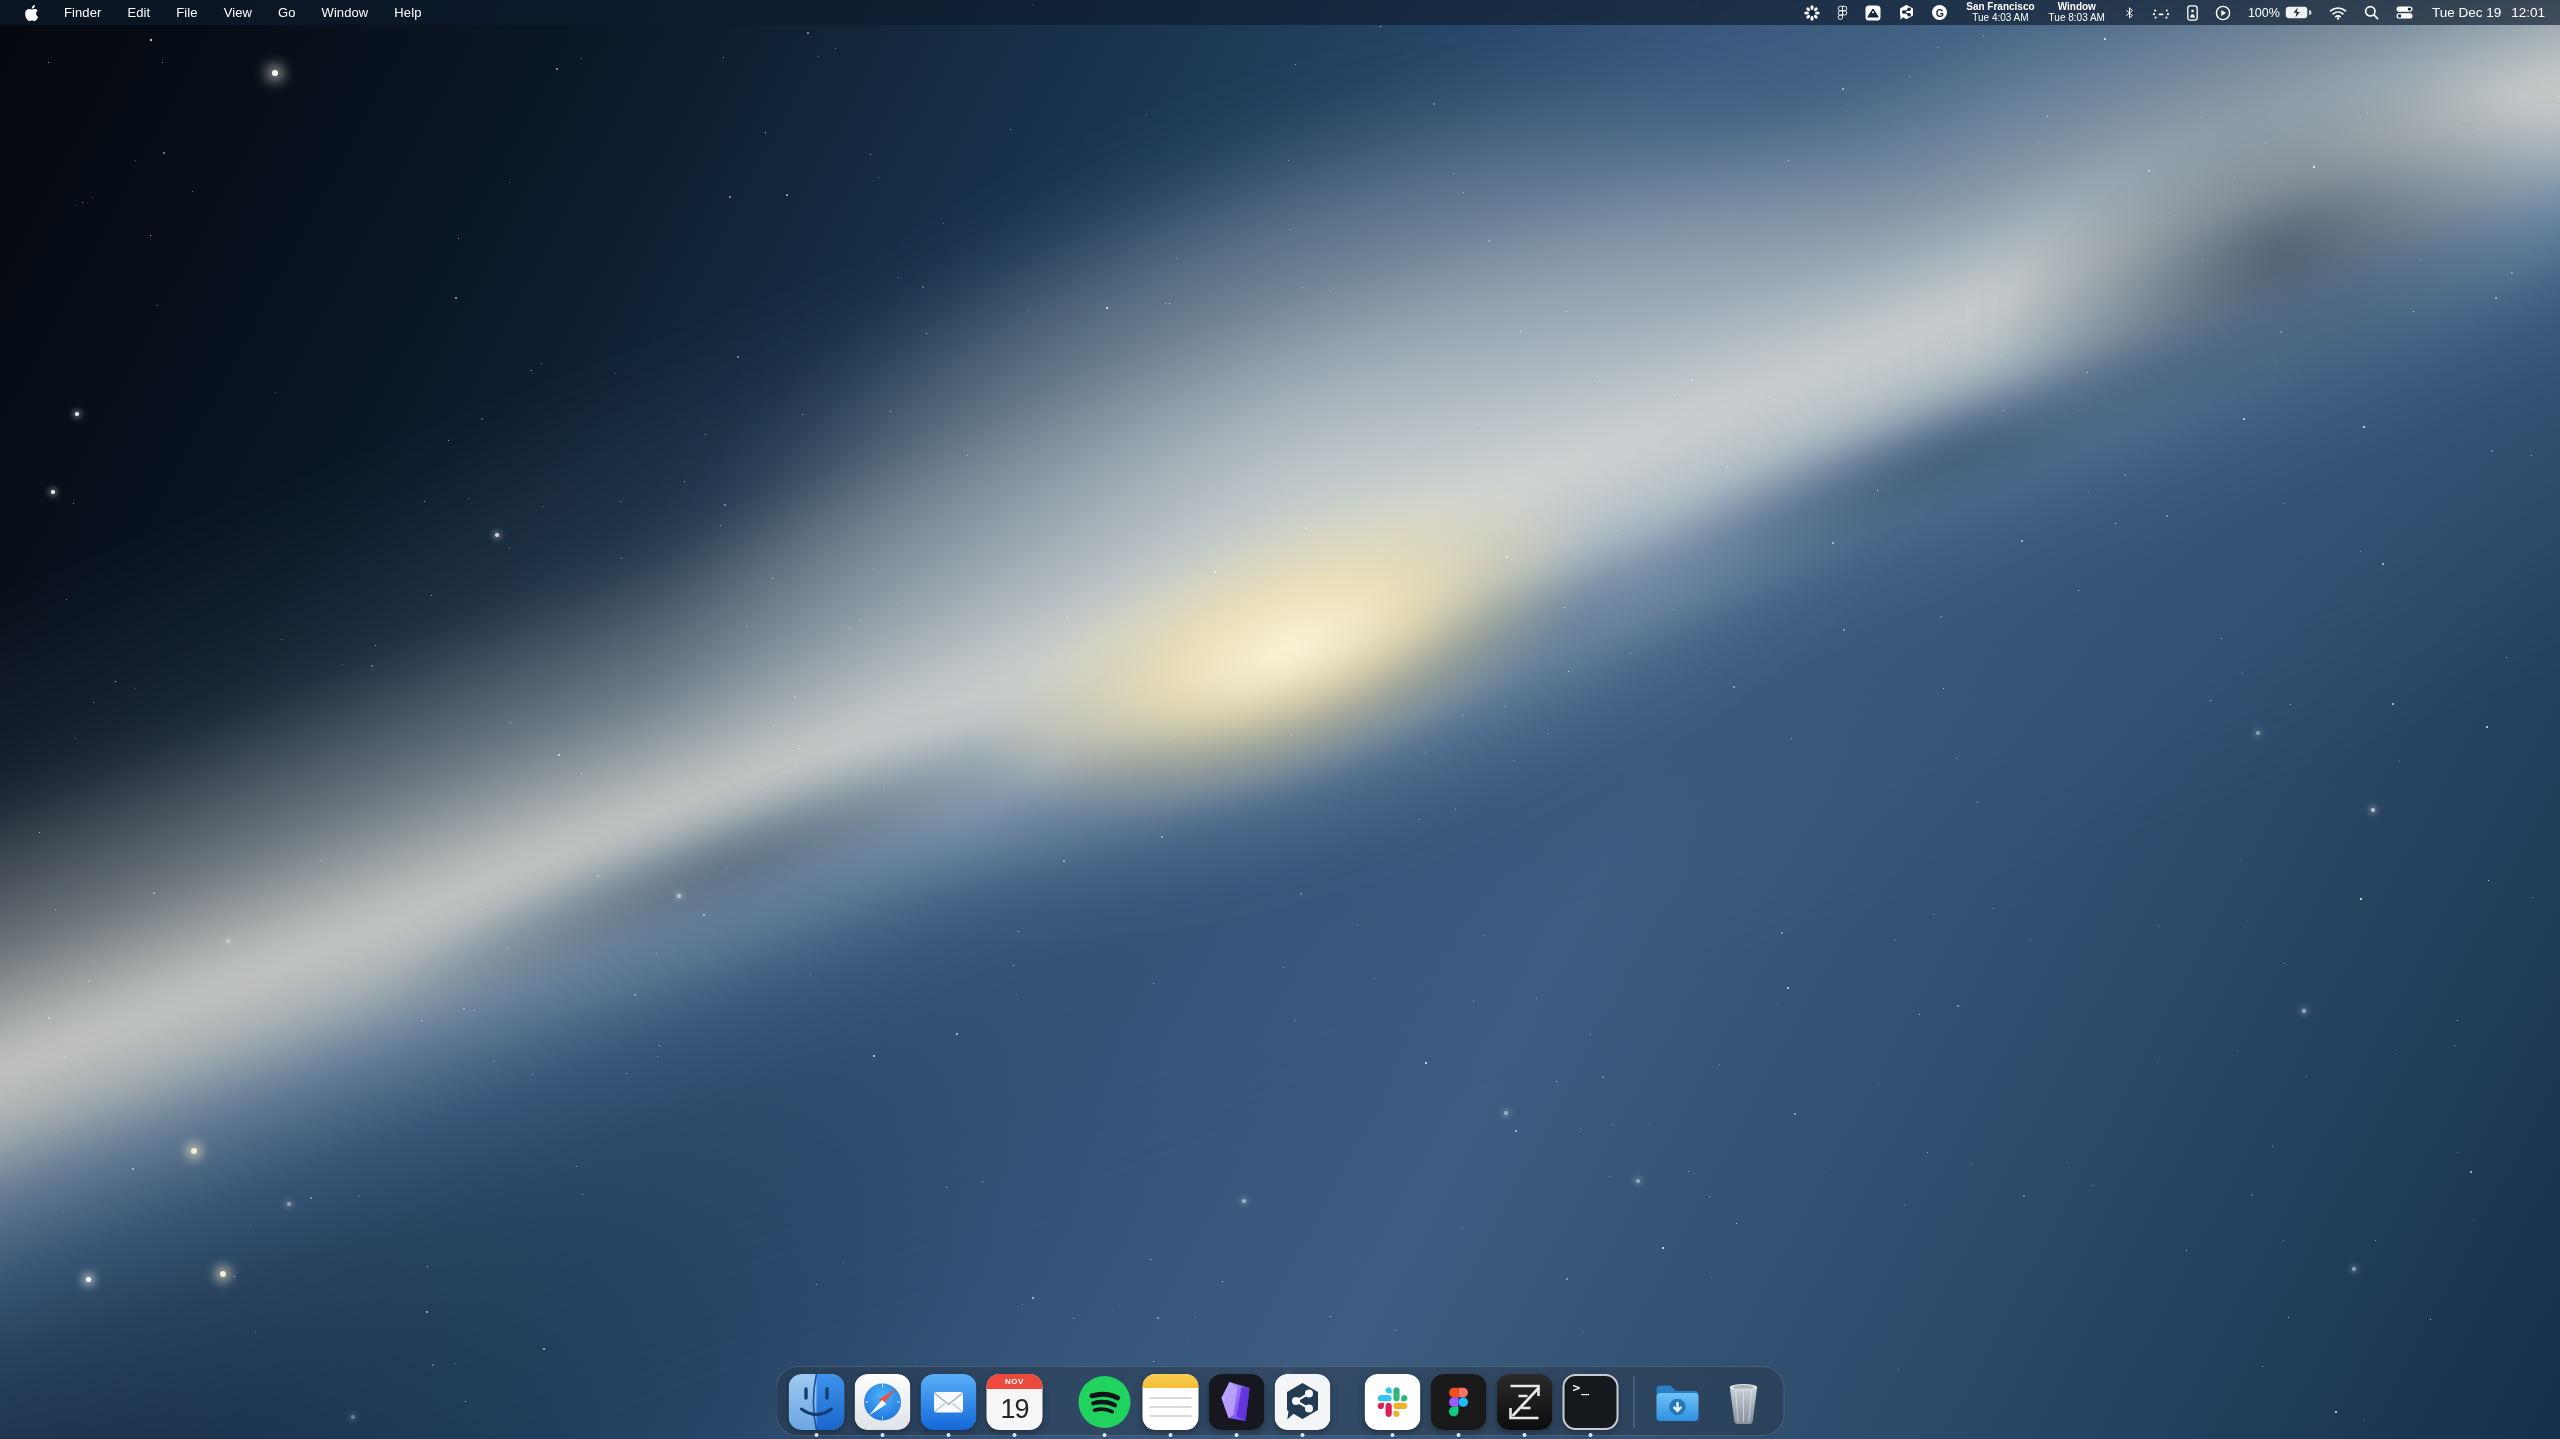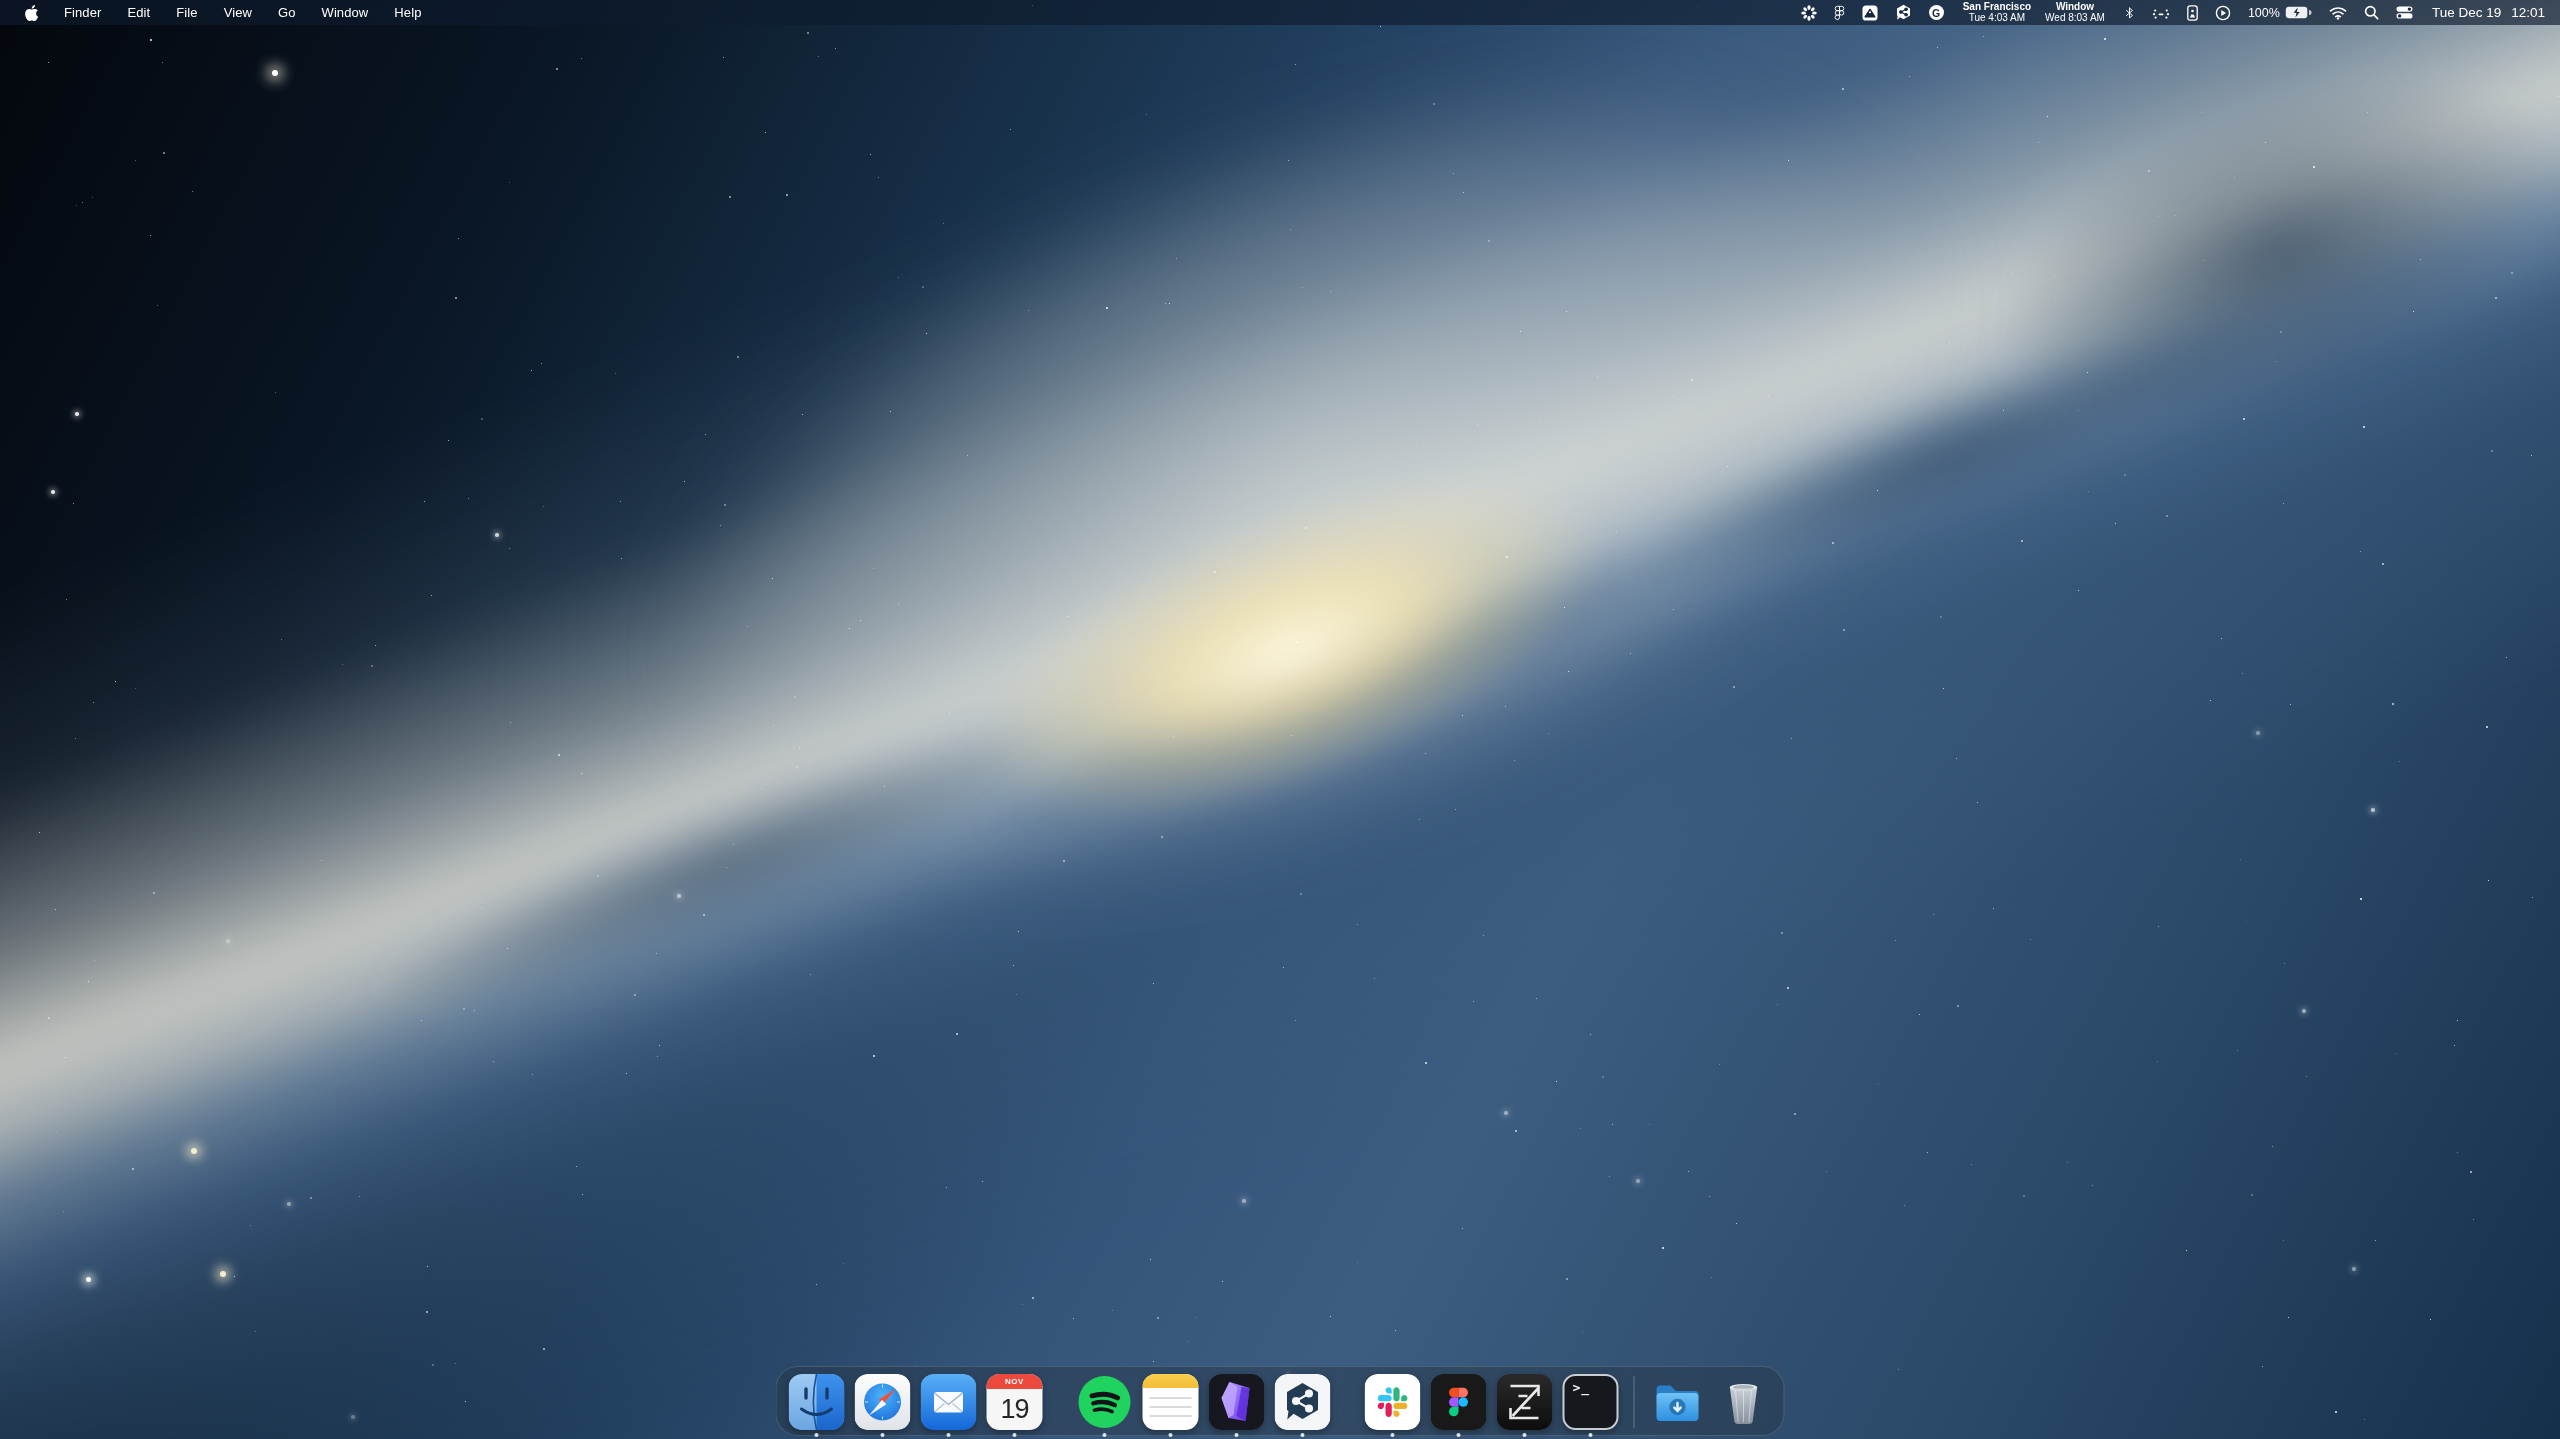--- a/index.html
+++ b/index.html
@@ -507,21 +507,21 @@
       <span class="g-badge">G</span>
     </span>
 
     <div class="world-clocks">
       <div class="clockblk">
         <div class="city">San Francisco</div>
         <div>Tue 4:03 AM</div>
       </div>
       <div class="clockblk">
         <div class="city">Window</div>
-        <div>Wed 8:03 AM</div>
+        <div>Tue 8:03 AM</div>
       </div>
     </div>
 
     <span class="mb-icon">
       <svg width="11" height="16" viewBox="0 0 16 16" fill="none" stroke="#fff" stroke-width="1.4" stroke-linejoin="round" stroke-linecap="round">
         <path d="M8 0.8 V15.2 L12.3 11.6 L3.7 4.4 M8 0.8 L12.3 4.4 L3.7 11.6"></path>
       </svg>
     </span>
 
     <span class="mb-icon">

